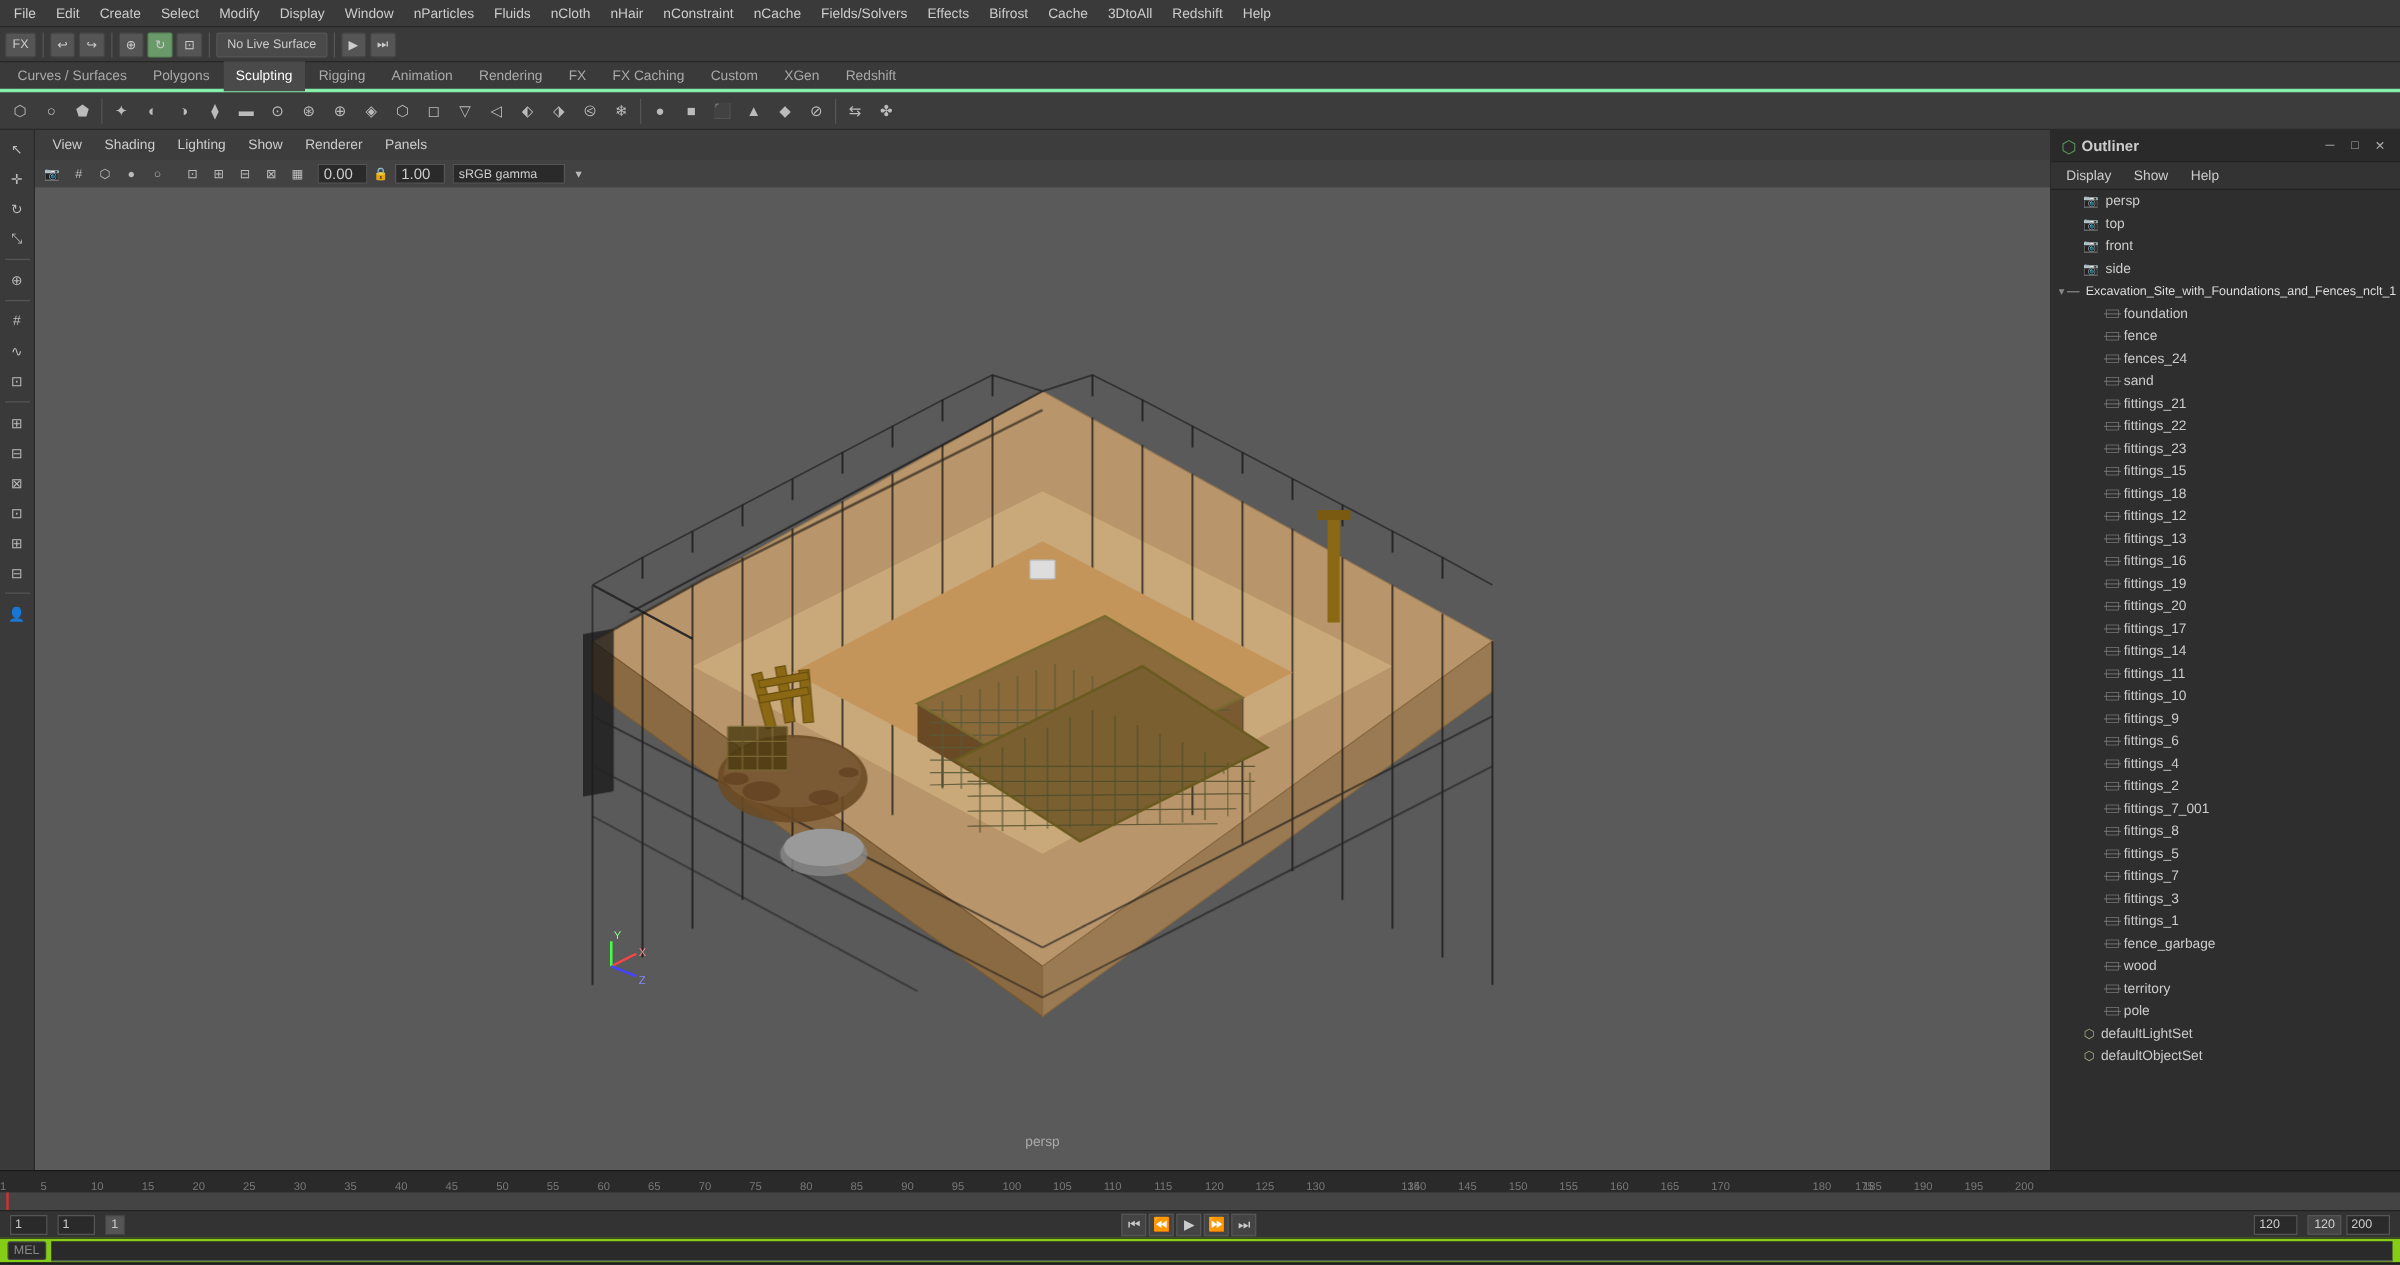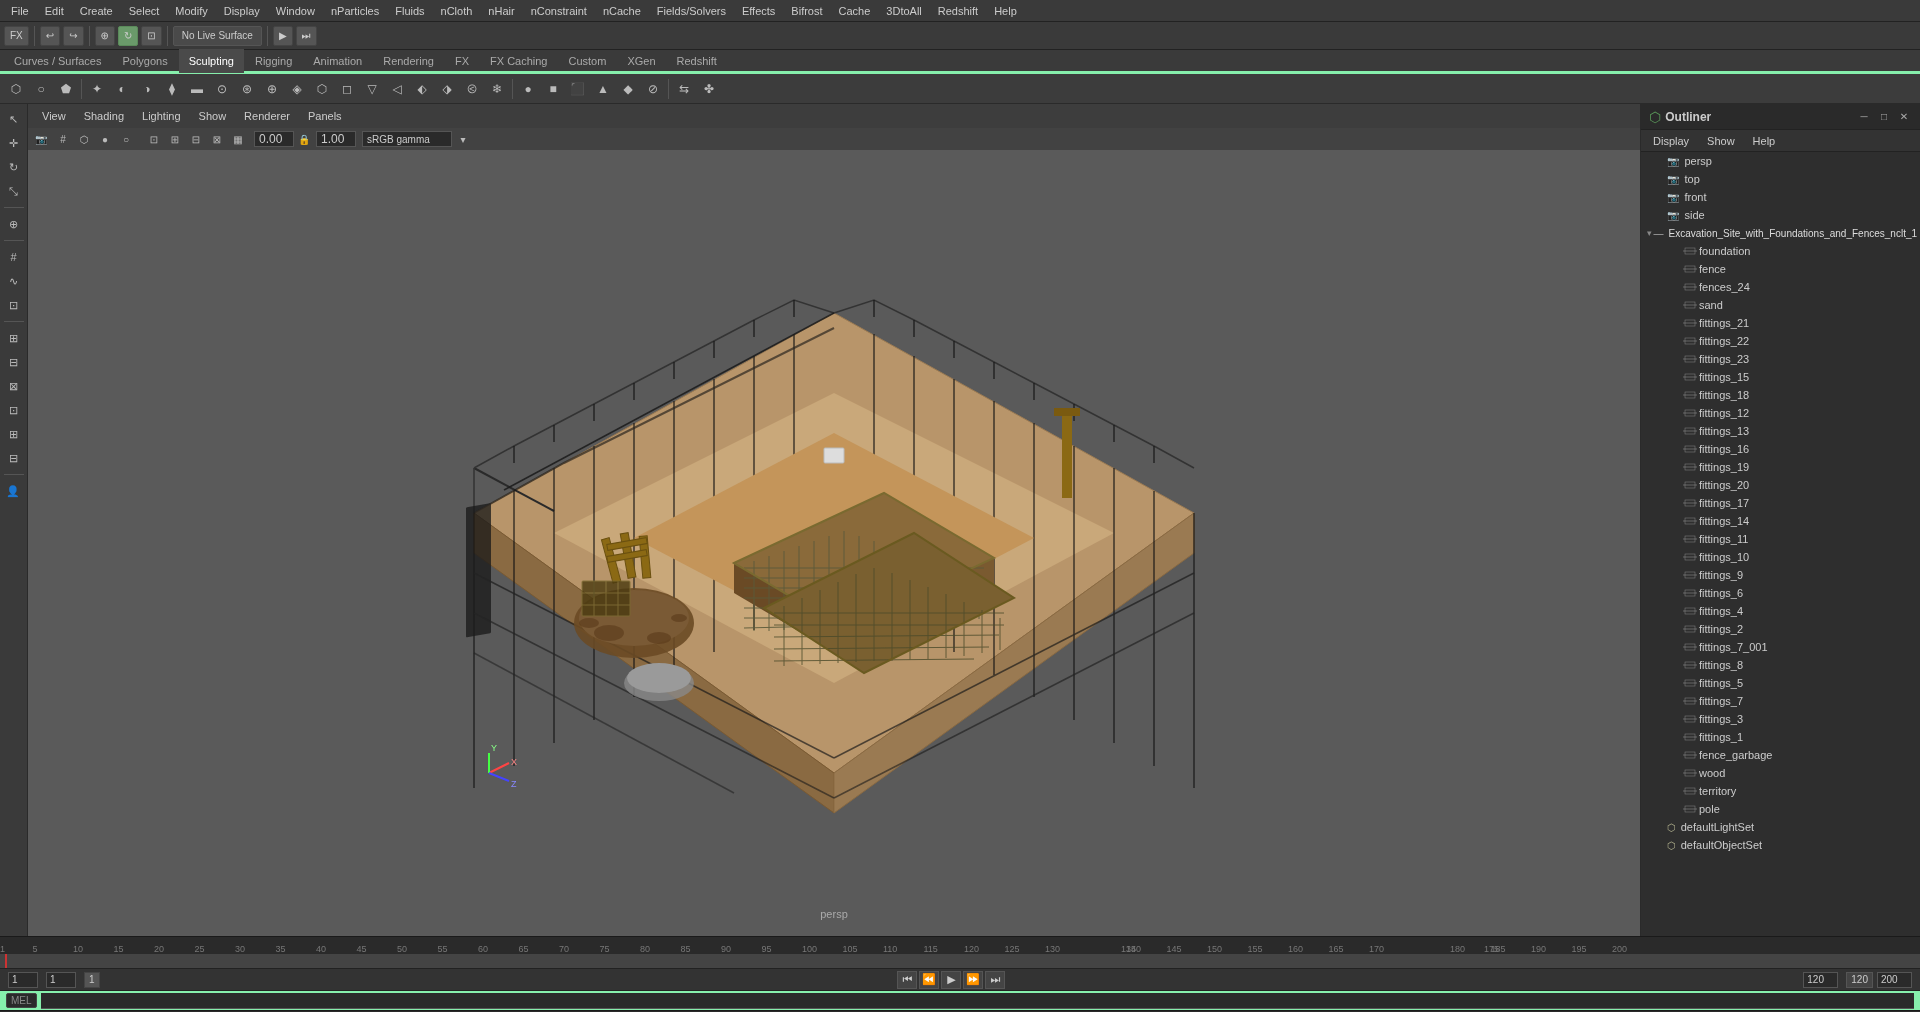--- a/index.html
+++ b/index.html
@@ -345,21 +345,21 @@
       display: flex;
       align-items: center;
       background: #2a2a2a;
       height: 20px;
       border-top: 1px solid #222;
       padding: 0 8px;
     }
     #mel-bar {
       display: flex;
       align-items: center;
-      background: #86efac;
+      background: #84cc16;
       height: 20px;
       border-top: 1px solid #222;
       padding: 0 6px;
       gap: 4px;
     }
     .mel-label {
       font-size: 10px;
       color: #888;
       background: #2a2a2a;
       padding: 1px 4px;

